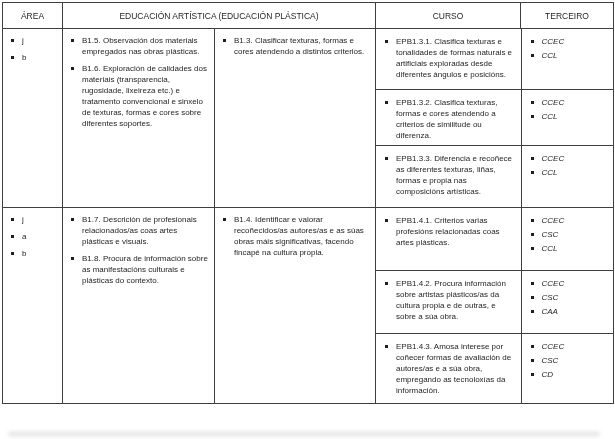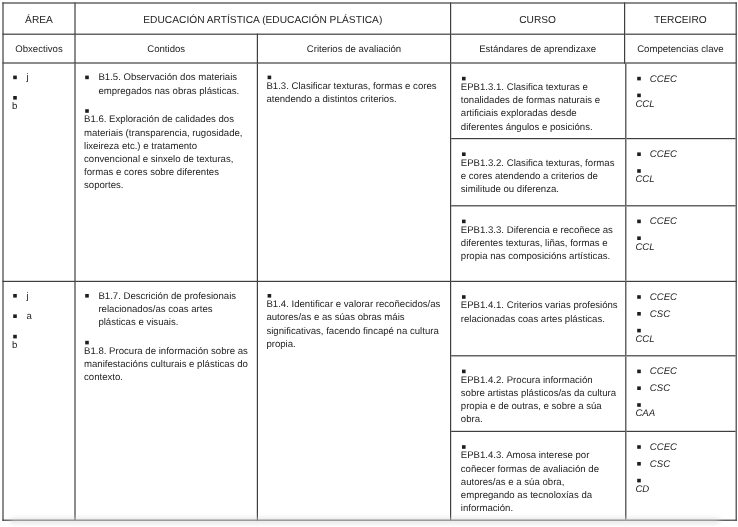--- a/index.html
+++ b/index.html
@@ -32,21 +32,21 @@
     vertical-align: middle !important;
     font-size: 8.5px;
     line-height: 10px;
     padding: 2px !important;
   }
   .hdr2 { font-size: 8px; }
 
   .cellpad { padding: 6px 4px 4px 7px; }
 
   .bi { display: flex; margin-bottom: 6px; font-size: 8px; line-height: 11px; }
-  .bi:last-child { margin-bottom: 0; flex-direction: column; }
+  .bi:last-child { margin-bottom: 0; }
   .sq {
     flex: 0 0 3px; width: 3px; height: 3px;
     background: #1e1e1e; margin: 4px 8px 0 1px;
   }
   .tx { flex: 1; }
 
   
   td.groupcell { padding: 0 !important; }
   table.sub {
     border-collapse: collapse;
@@ -80,27 +80,20 @@
       <col style="width:145px">
         <col style="width:93px">
     </colgroup>
     <tbody>
       <tr style="height:26px">
         <td class="hdr">ÁREA</td>
         <td class="hdr" colspan="2">EDUCACIÓN ARTÍSTICA (EDUCACIÓN PLÁSTICA)</td>
         <td class="hdr">CURSO</td>
         <td class="hdr">TERCEIRO</td>
       </tr>
-      <tr style="height:24px">
-        <td class="hdr hdr2">Obxectivos</td>
-        <td class="hdr hdr2">Contidos</td>
-        <td class="hdr hdr2">Criterios de avaliación</td>
-        <td class="hdr hdr2">Estándares de aprendizaxe</td>
-        <td class="hdr hdr2">Competencias clave</td>
-      </tr>
 
     <tr>
           <td>
             <div class="cellpad">
               <div class="bi">
                 <span class="sq"></span>
                 <span class="tx">j</span>
               </div>
               <div class="bi">
                 <span class="sq"></span>

